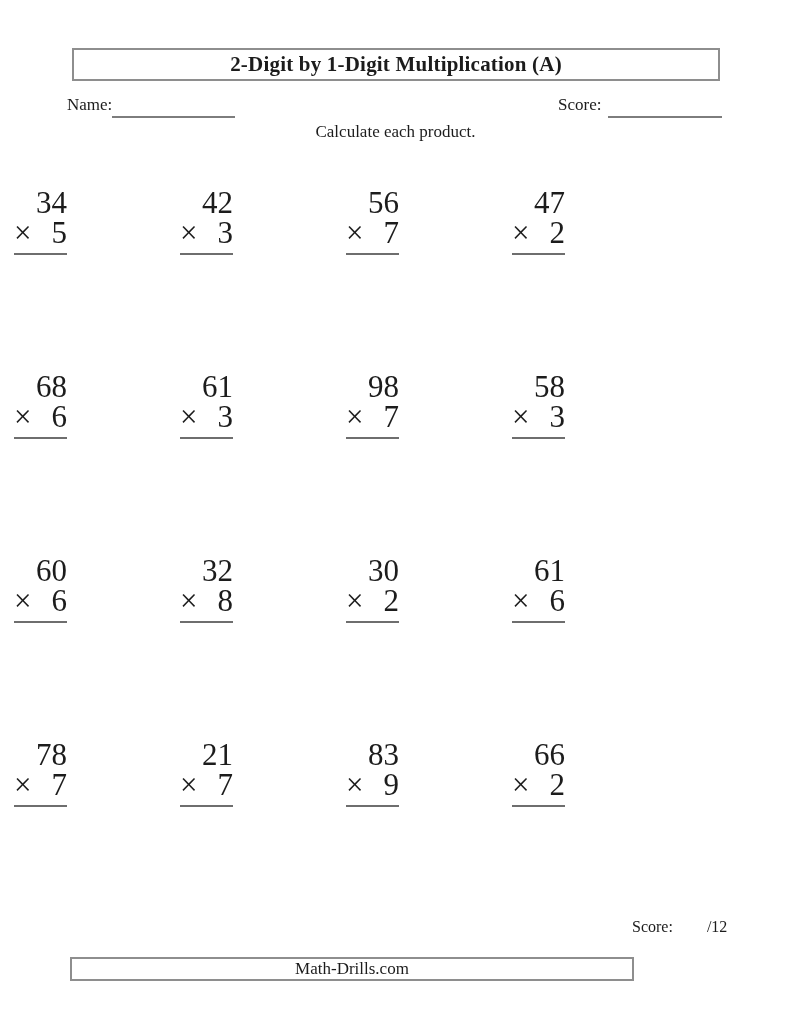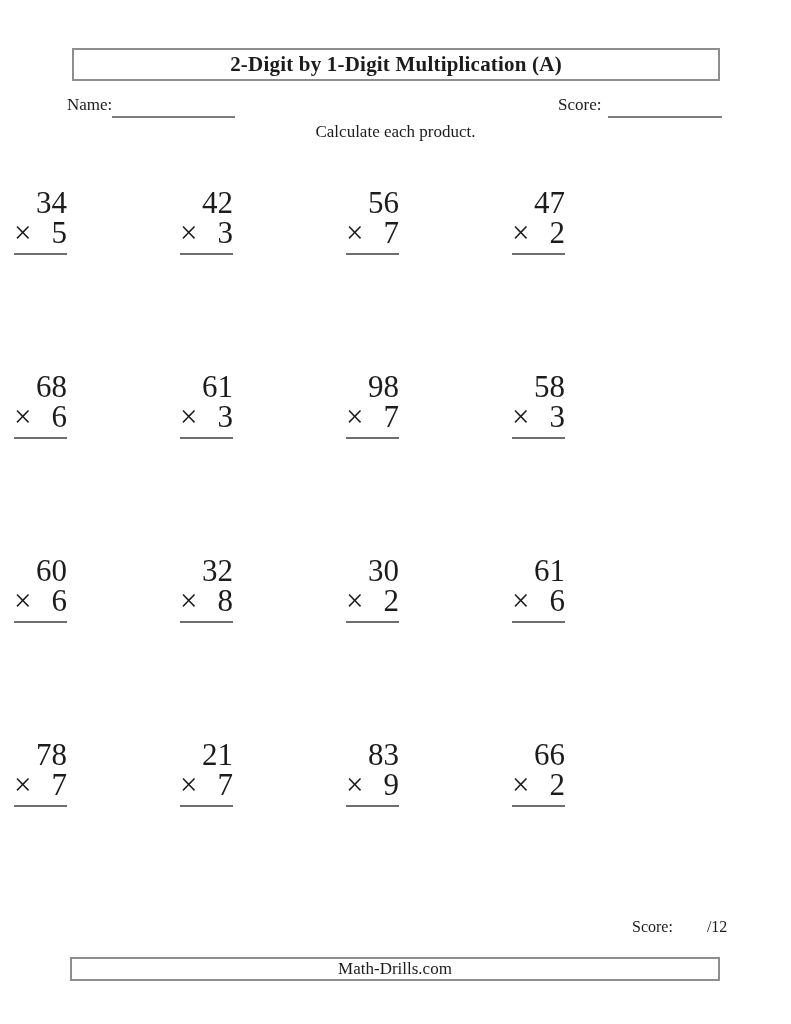--- a/index.html
+++ b/index.html
@@ -76,21 +76,21 @@
   .score-row {
     position: absolute;
     left: 632px; top: 918px;
     display: flex;
     gap: 34px;
     font-size: 16px;
   }
   .footer-box {
     position: absolute;
     left: 70px; top: 957px;
-    width: 650px; height: 24px;
+    width: 564px; height: 24px;
     border: 2px solid #8e8e8e;
     display: flex; align-items: center; justify-content: center;
   }
   .footer-text { font-size: 17px; }
 </style>
 </head>
 <body>
 
 <div class="sheet">
 

